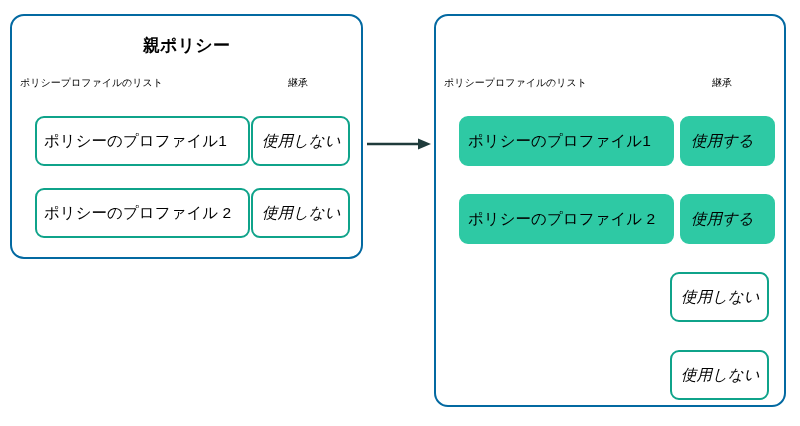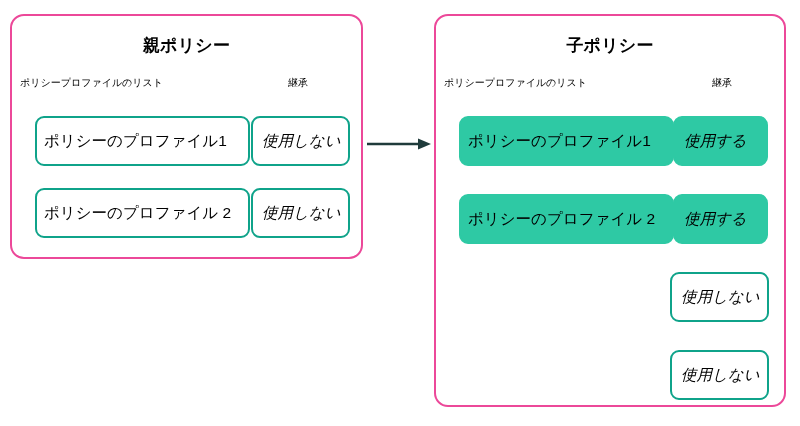--- a/index.html
+++ b/index.html
@@ -19,21 +19,21 @@
 
   .canvas {
     position: absolute;
     inset: 0;
   }
 
   
   .panel {
     position: absolute;
     box-sizing: border-box;
-    border: 2px solid #ec4899;
+    border: 2px solid #0369a1;
     border-radius: 14px;
     background: #ffffff;
   }
   #panel-parent {
     left: 10px;
     top: 14px;
     width: 353px;
     height: 245px;
   }
   #panel-child {
@@ -115,21 +115,21 @@
     font-style: italic;
   }
 
   
   #panel-parent .chip-profile { width: 215px; }
   #panel-parent .chip-inherit { left: 239px; width: 99px; }
 
   
   #panel-child .chip-profile { width: 215px; }
   #panel-child .chip-inherit { left: 234px; width: 99px; }
-  #panel-child .chip-inherit.filled { left: 237px; width: 95px; }
+  #panel-child .chip-inherit.filled { left: 244px; width: 95px; }
 
   
   .arrow {
     position: absolute;
     left: 366px;
     top: 130px;
     width: 66px;
     height: 28px;
   }
 </style>
@@ -159,21 +159,20 @@
   </div>
 
   <div class="arrow">
     <svg width="66" height="28" viewBox="0 0 66 28" xmlns="http://www.w3.org/2000/svg">
       <line x1="1" y1="14" x2="54" y2="14" stroke="#1f3b3b" stroke-width="2.4"></line>
       <polygon points="52,8.5 65,14 52,19.5" fill="#1f3b3b"></polygon>
     </svg>
   </div>
 
   <div class="panel" id="panel-child">
-    <div class="panel-title">子ポリシー</div>
 
     <div class="column-headers">
       <div class="col-head col-head-profiles">ポリシープロファイルのリスト</div>
       <div class="col-head col-head-inherit">継承</div>
     </div>
 
     <div class="rows">
       <div class="row" style="top:100px;">
         <div class="chip chip-profile filled">ポリシーのプロファイル1</div>
         <div class="chip chip-inherit filled">使用する</div>

